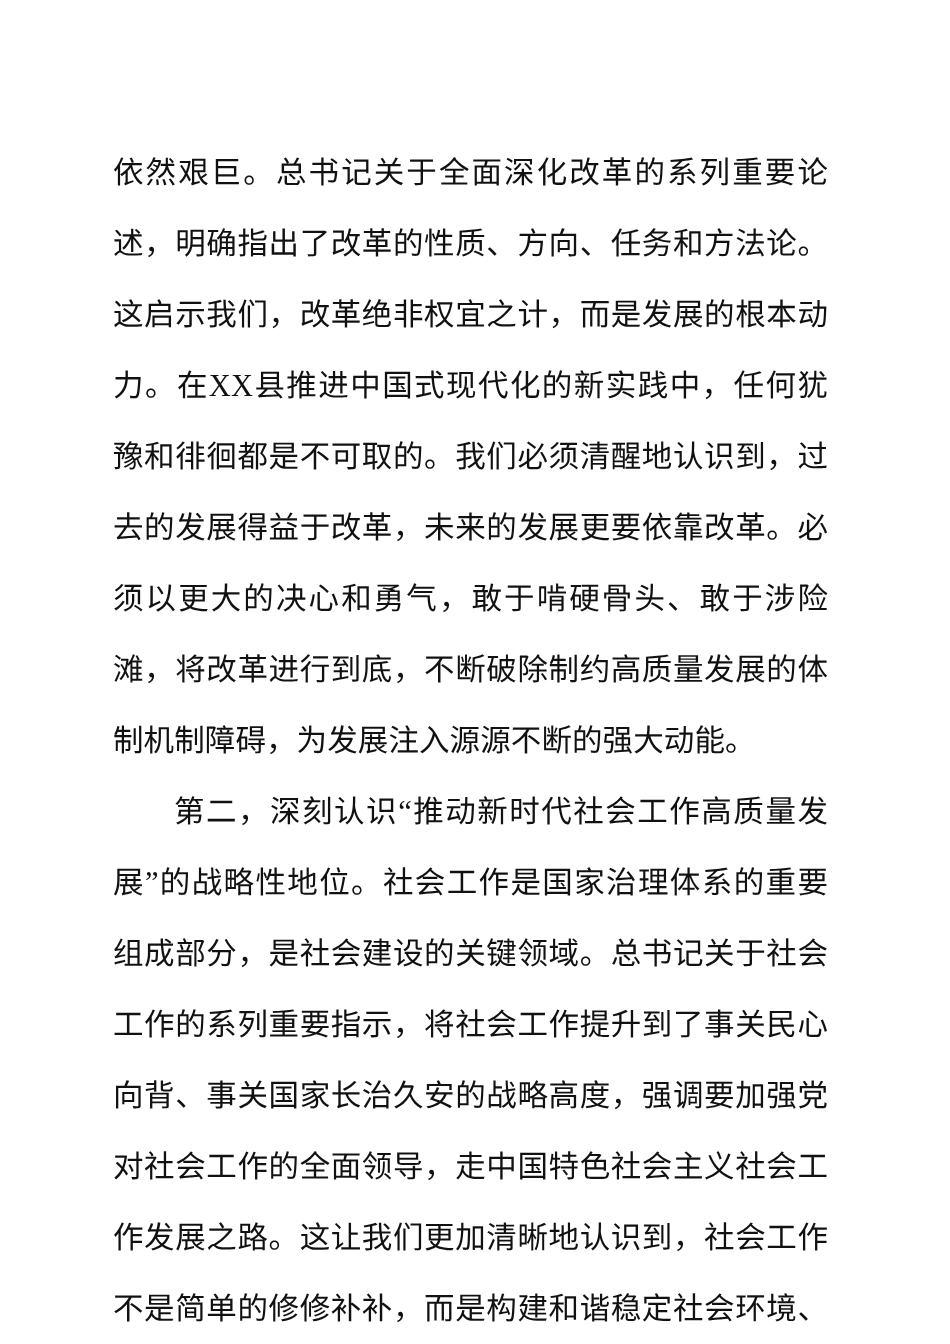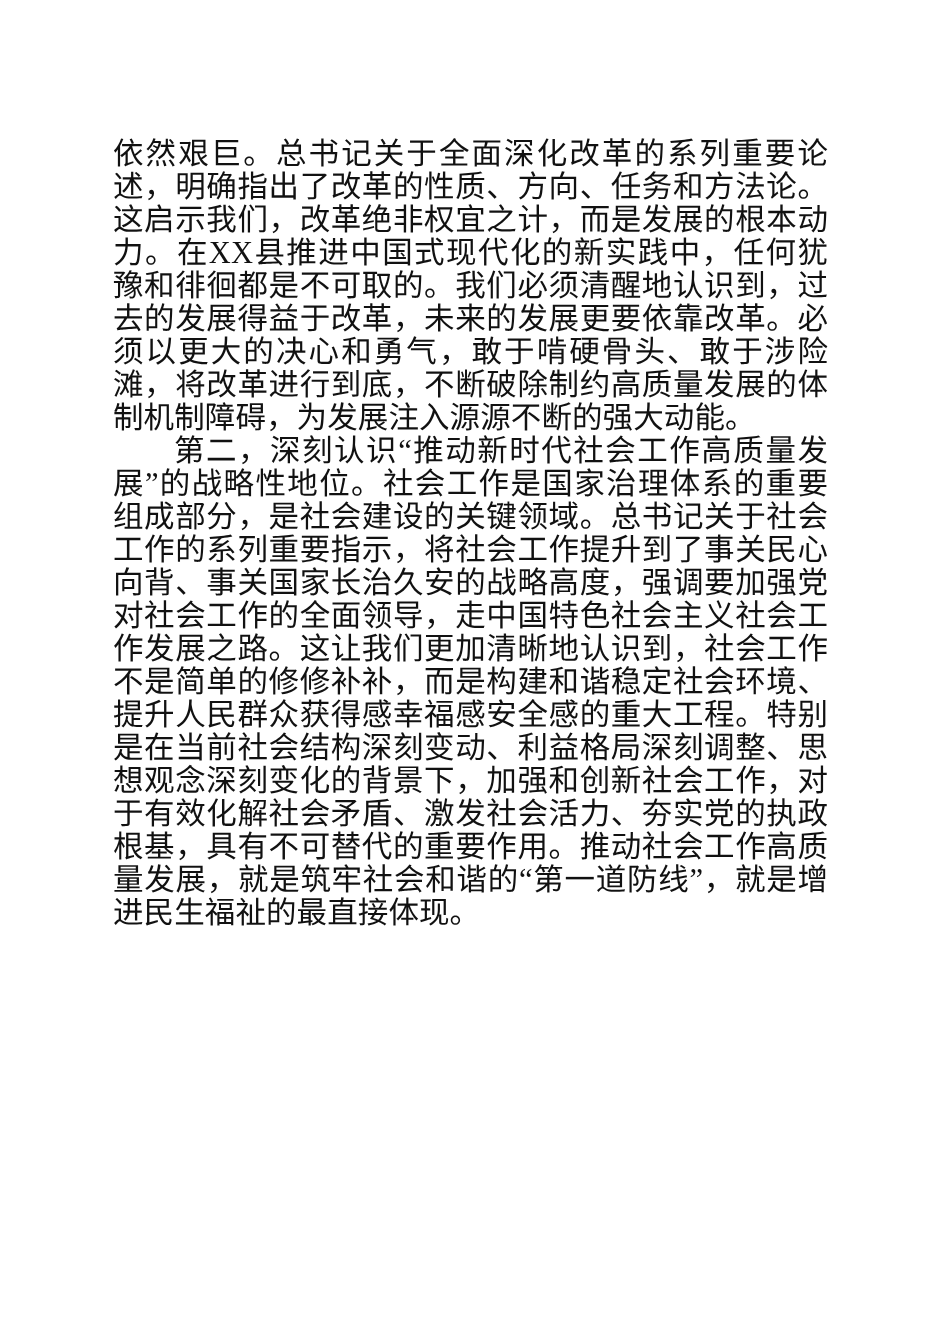--- a/index.html
+++ b/index.html
@@ -32,21 +32,21 @@
     left: 113px;
     top: 138px;
     width: 715px;
   }
 
   
   .para {
     margin: 0;
     font-family: "Liberation Serif", "DejaVu Serif", serif;
     font-size: 30.5px;
-    line-height: 33px;
+    line-height: 71px;
     text-align: justify;
     text-align-last: left;
     text-justify: inter-character;
     letter-spacing: 0.1px;
     color: #111111;
     word-break: break-all;
     white-space: normal;
   }
   .para.indent {
     text-indent: 61px;

